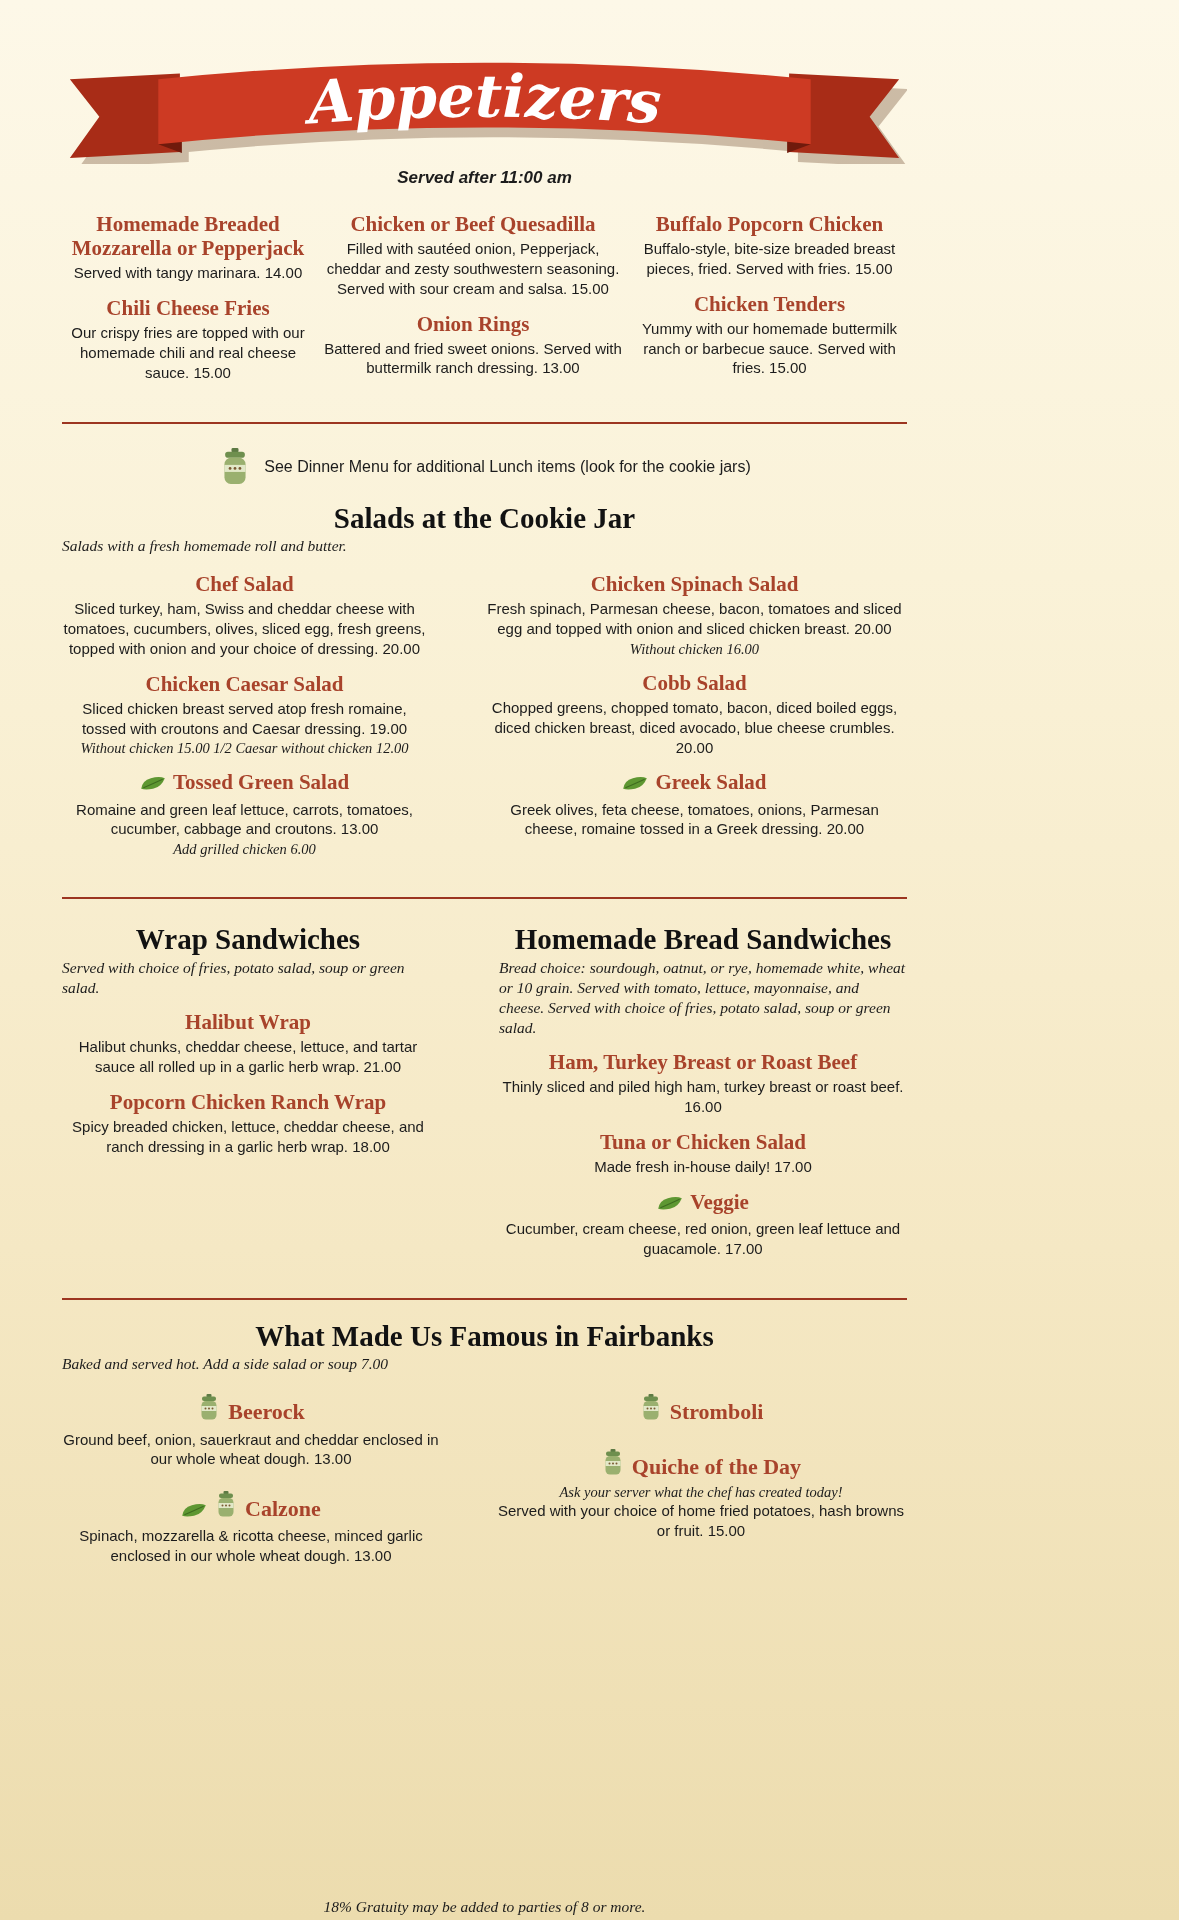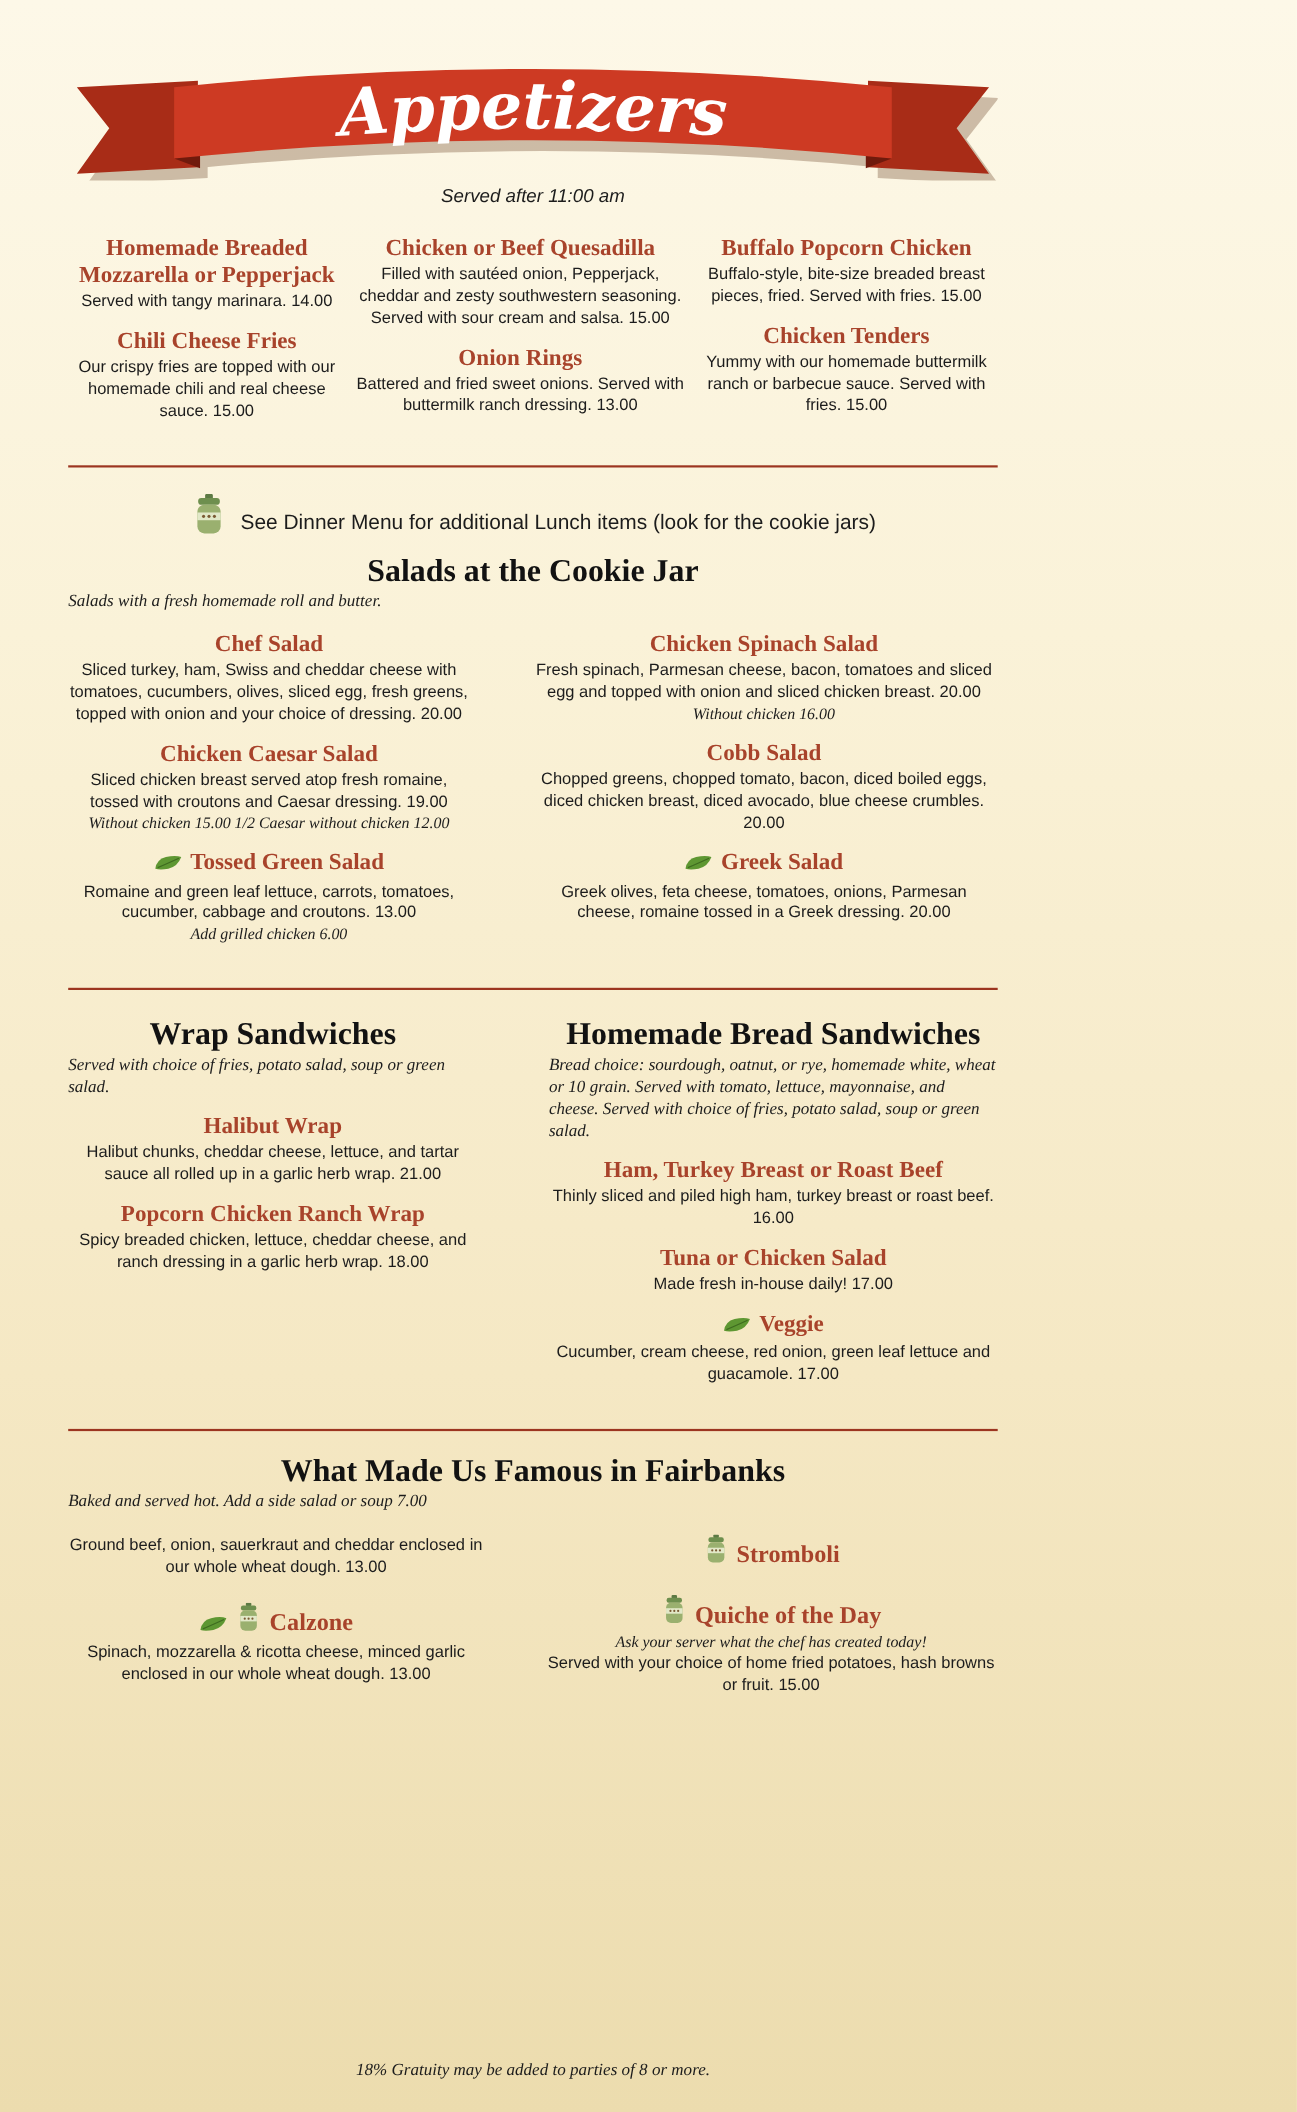--- a/index.html
+++ b/index.html
@@ -6,37 +6,37 @@
   .page{
     position:relative;
     width:1179px;height:1920px;
     overflow:hidden;
     background:linear-gradient(180deg,#fdf8e8 0%,#faf2d8 30%,#f5e8c4 65%,#ecdcae 100%);
     font-family:"Liberation Sans",sans-serif;
     color:#1c1c1c;
   }
   .content{width:845px;margin-left:62px;}
   .ribbon-wrap{padding-top:34px;text-align:center;}
-  .served{text-align:center;font-style:italic;font-weight:normal;font-size:17px;margin-top:0;}
+  .served{text-align:center;font-style:italic;font-weight:bold;font-size:17px;margin-top:0;}
   .app-cols{display:flex;justify-content:space-between;margin-top:24px;}
   .app-col{text-align:center;}
   .col-1{width:252px;}
   .col-2{width:300px;}
   .col-3{width:275px;}
   .item{margin-bottom:13px;}
   .item-title{
     font-family:"Liberation Serif",serif;font-weight:bold;color:#a8432b;
     font-size:21px;line-height:1.15;margin:0 0 3px;text-align:center;
   }
   .item-title .icon-wrap{display:inline-block;vertical-align:-2px;margin-right:7px;}
   .item-title.lg{font-size:22px;}
   .item-desc{font-size:15px;line-height:1.32;margin:0;text-align:center;}
   .item-note{font-family:"Liberation Serif",serif;font-style:italic;font-size:14.5px;margin:2px 0 0;text-align:center;}
   .divider{border:none;border-top:2.5px solid #9c3520;margin:26px 0 0;}
-  .dinner-note{display:flex;align-items:flex-end;justify-content:center;gap:12px;margin-top:24px;font-size:19px;}
+  .dinner-note{display:flex;align-items:center;justify-content:center;gap:12px;margin-top:24px;font-size:16px;}
   .big-title{
     font-family:"Liberation Serif",serif;font-weight:bold;color:#121212;
     font-size:29px;text-align:center;margin:14px 0 2px;line-height:1.12;
   }
   .subtitle{
     font-family:"Liberation Serif",serif;font-style:italic;
     font-size:15.5px;text-align:left;margin:2px 0 0;line-height:1.3;
   }
   .two-cols{display:flex;justify-content:space-between;margin-top:16px;}
   .salad-left{width:365px;}
@@ -220,20 +220,33 @@
     </div>
 
     <hr class="divider">
 
     <div class="sub-section">
       <h2 class="big-title" style="margin-top:20px;">What Made Us Famous in Fairbanks</h2>
       <p class="subtitle">Baked and served hot. Add a side salad or soup 7.00</p>
       <div class="two-cols" style="margin-top:20px;">
         <div class="famous-left">
           <div class="item">
+            <h3 class="item-title lg">
+              <span class="icon-wrap">
+                <svg class="jar-icon" viewBox="0 0 24 27">
+                    <rect x="9.5" y="0" width="5" height="3.2" rx="1" fill="#5d7a44"></rect>
+                    <rect x="5" y="2.6" width="14" height="4.4" rx="2" fill="#6e8f4e"></rect>
+                    <rect x="4.5" y="7" width="15" height="18.5" rx="4.5" fill="#9ab06f"></rect>
+                    <rect x="4.5" y="12" width="15" height="5" fill="#e2e8c8"></rect>
+                    <circle cx="8.5" cy="14.5" r="1" fill="#7a5a33"></circle>
+                    <circle cx="12" cy="14.5" r="1" fill="#7a5a33"></circle>
+                    <circle cx="15.5" cy="14.5" r="1" fill="#7a5a33"></circle>
+                  </svg>
+              </span><span>Beerock</span>
+            </h3>
             <p class="item-desc">Ground beef, onion, sauerkraut and cheddar enclosed in our whole wheat dough.  13.00</p>
           </div>
           <div class="item" style="margin-top:22px;">
             <h3 class="item-title lg">
               <span class="icon-wrap">
                 <svg class="leaf-icon" viewBox="0 0 24 14">
                     <path d="M1,12 Q2,4 10,2 Q18,0 23,2 Q20,10 12,12 Q5,13 1,12 Z" fill="#5e9732"></path>
                     <path d="M3,11 Q10,8 21,3" stroke="#3e6b1f" fill="none" stroke-width="1"></path>
                   </svg>
               </span><span class="icon-wrap">

